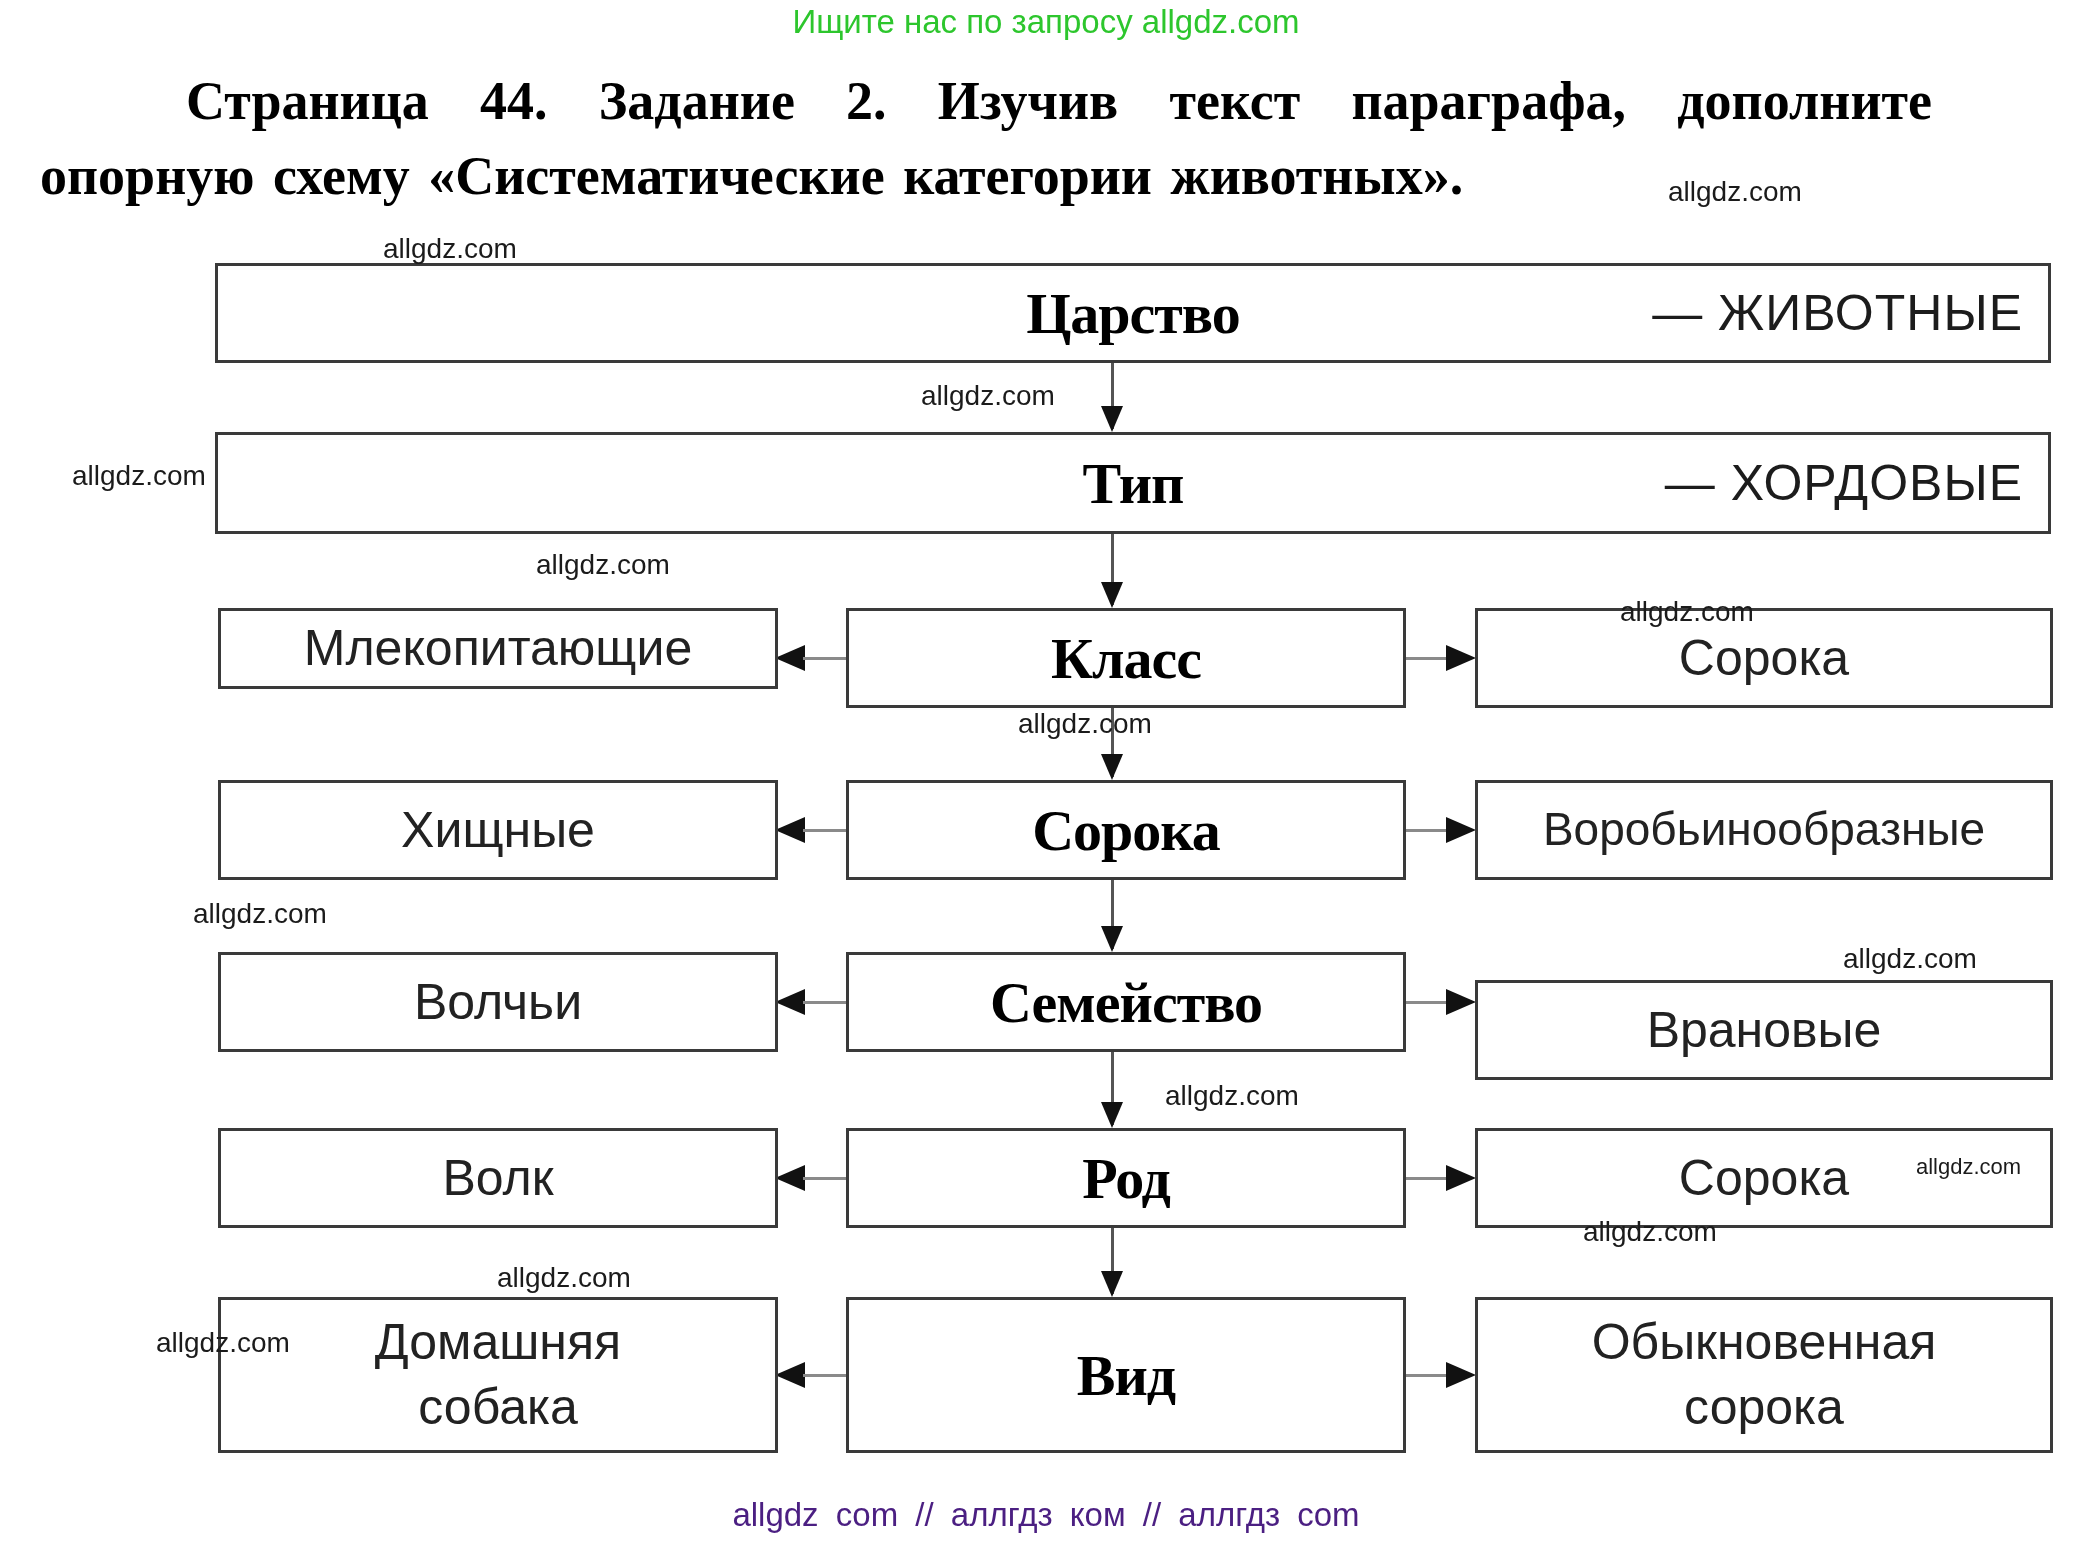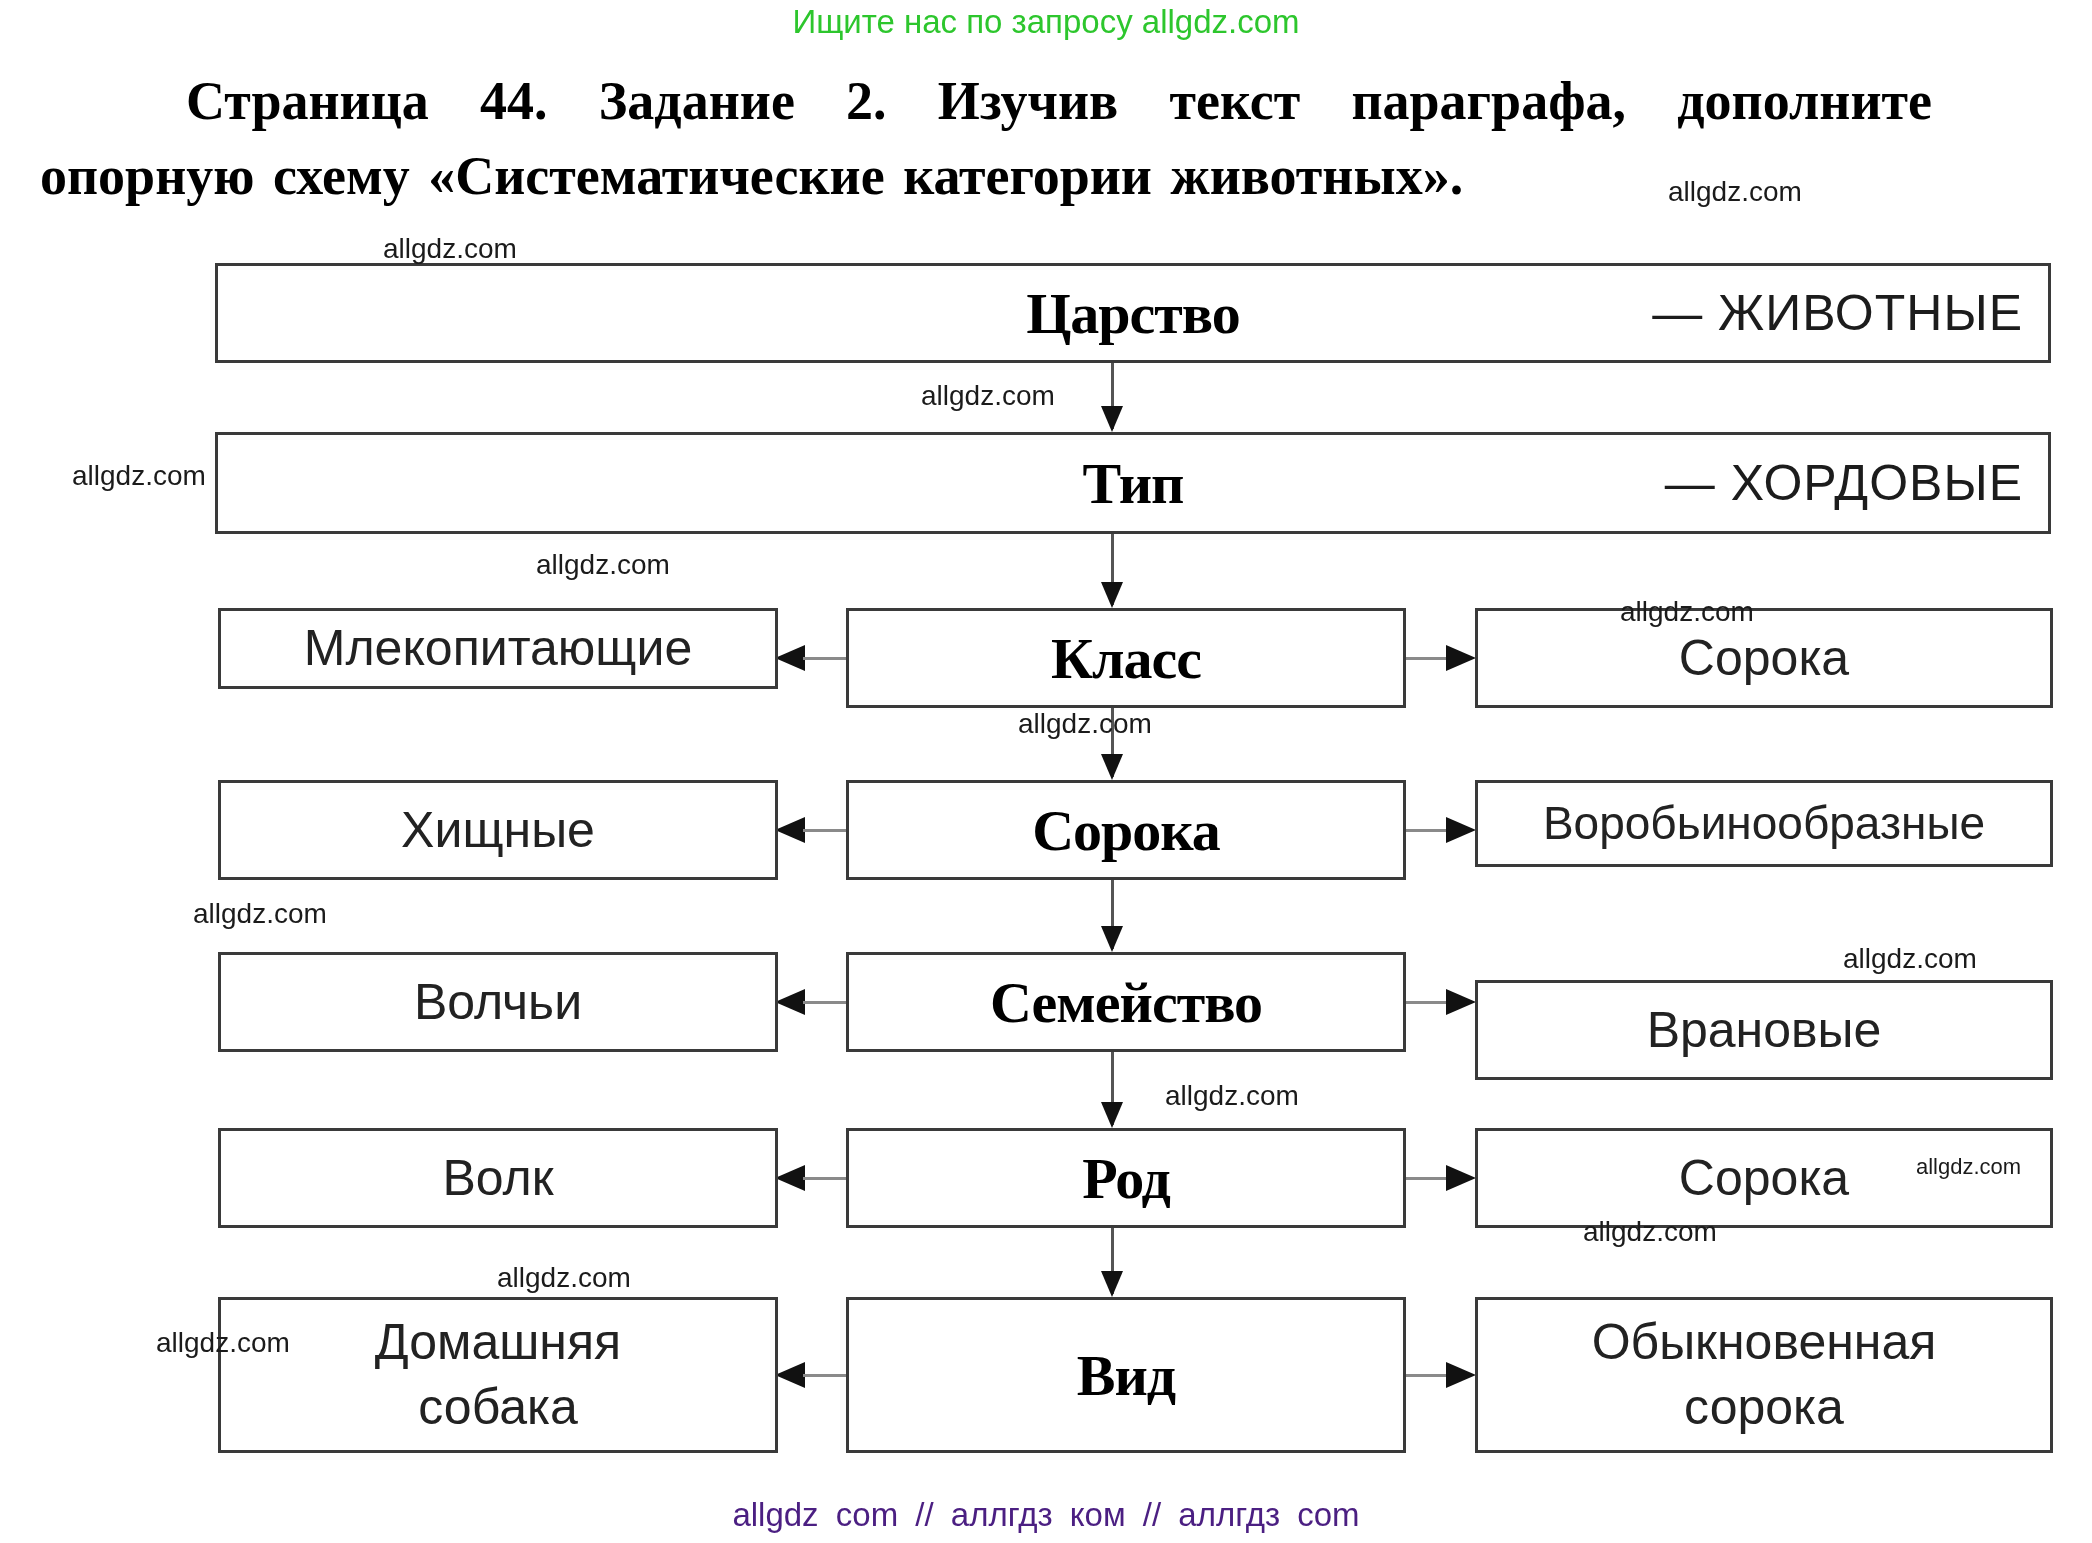--- a/index.html
+++ b/index.html
@@ -166,21 +166,21 @@
 
   <div class="vline" style="top:708px; height:69px;"></div>
   <div class="varrow" style="top:754px;"></div>
 
   <div class="dbox" style="left:218px; top:780px; width:560px; height:100px;">
     <span class="sans-label">Хищные</span>
   </div>
   <div class="dbox" style="left:846px; top:780px; width:560px; height:100px;">
     <span class="serif-label">Сорока</span>
   </div>
-  <div class="dbox" style="left:1475px; top:780px; width:578px; height:87px;">
+  <div class="dbox" style="left:1475px; top:780px; width:578px; height:100px;">
     <span class="sans-label" style="font-size:46px;">Воробьинообразные</span>
   </div>
   <div class="harrow left" style="left:775px; top:817px;"></div>
   <div class="hline" style="left:803px; top:829px; width:43px;"></div>
   <div class="hline" style="left:1406px; top:829px; width:42px;"></div>
   <div class="harrow right" style="left:1446px; top:817px;"></div>
 
   <div class="vline" style="top:880px; height:69px;"></div>
   <div class="varrow" style="top:926px;"></div>
 

